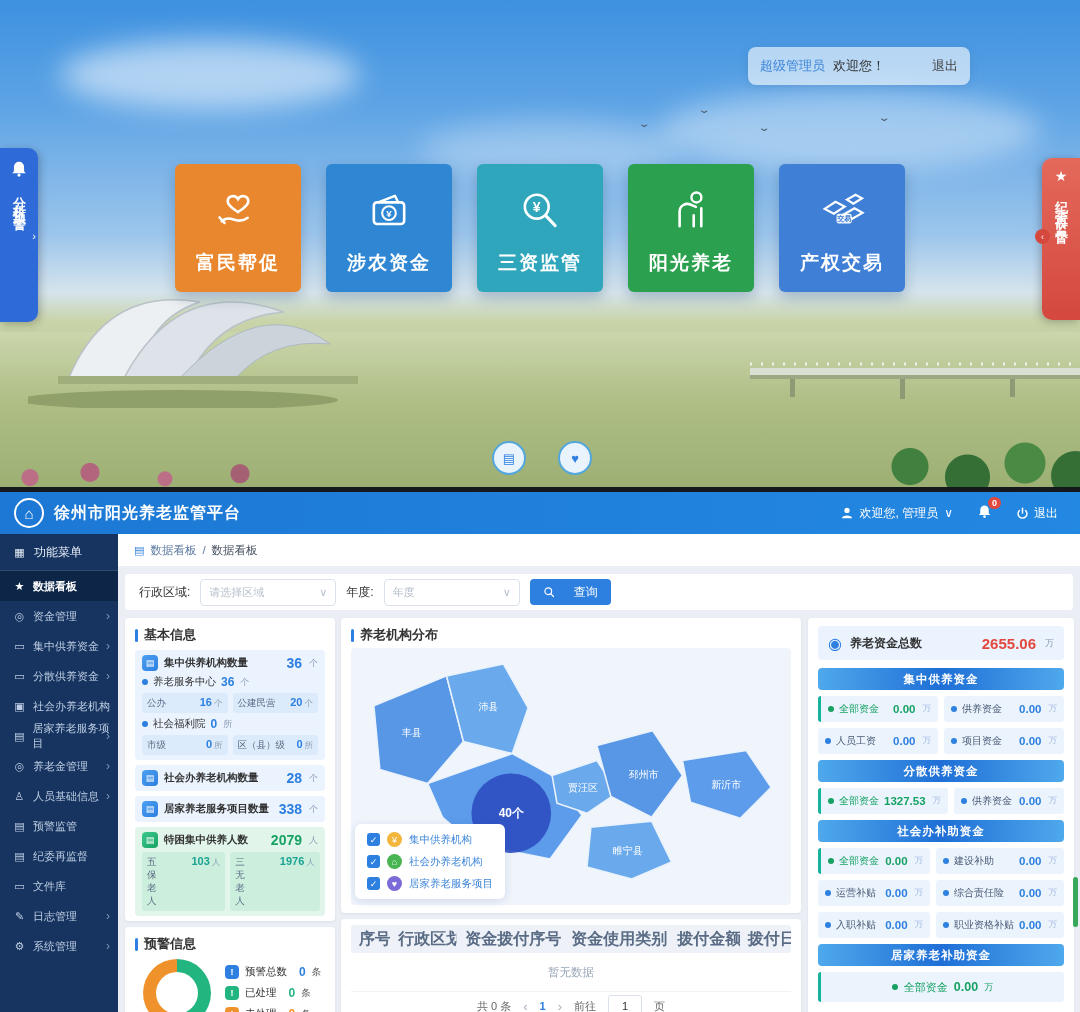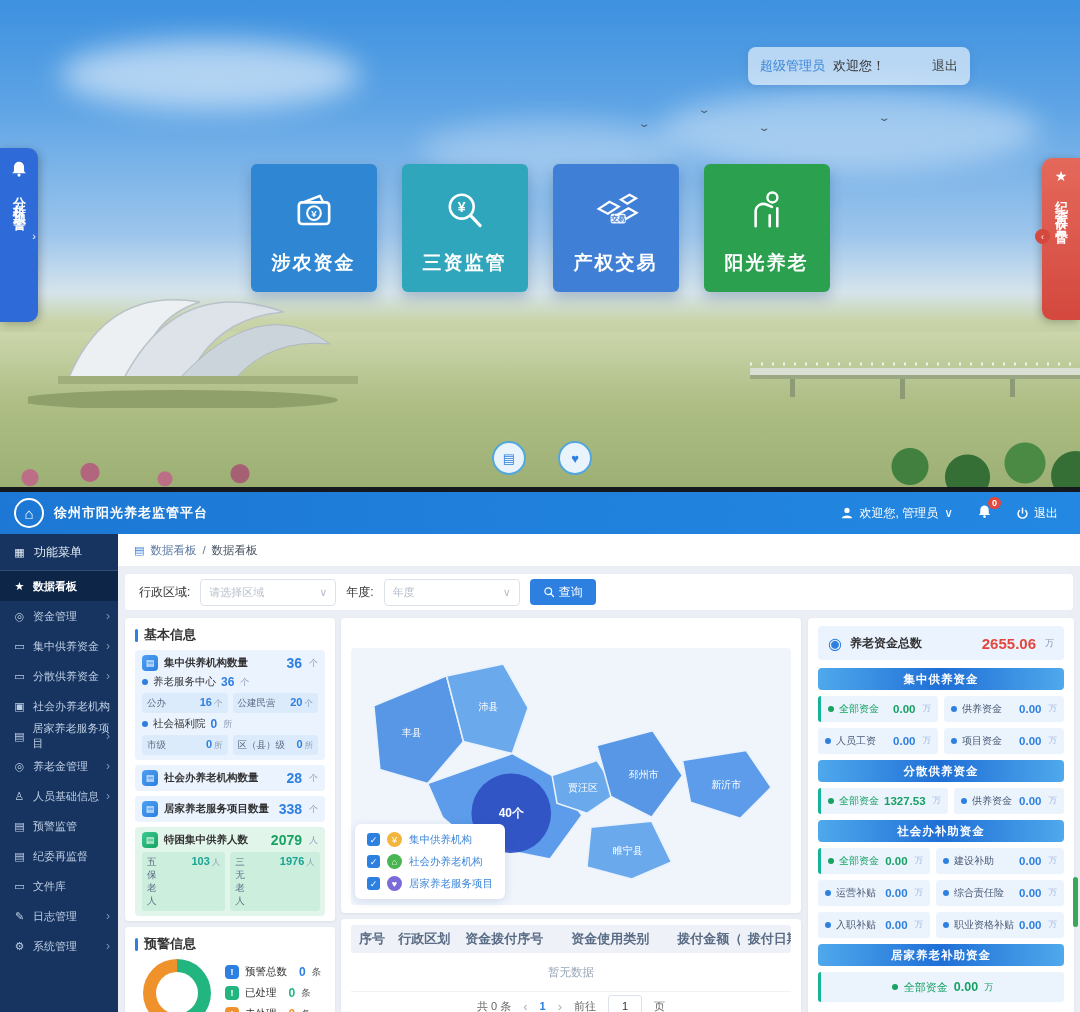--- a/index.html
+++ b/index.html
@@ -57,21 +57,21 @@
           border:2px solid #53A7DD;color:#2D7FE0;display:flex;align-items:center;justify-content:center;
           font-size:13px;cursor:pointer;}
   .hb1{left:492px;} .hb2{left:558px;}
   .hero-strip{position:absolute;top:487px;left:0;width:1080px;height:5px;background:#15181C;}
   .bird{position:absolute;color:#4B5A68;font-size:10px;transform:scaleX(1.6);}
   
   .navbar{position:absolute;top:492px;left:0;width:1080px;height:42px;
           background:linear-gradient(90deg,#1C78D4,#2388E2);display:flex;align-items:center;color:#fff;}
   .nav-logo{width:26px;height:26px;border:2px solid #fff;border-radius:50%;margin:0 10px 0 14px;
             display:flex;align-items:center;justify-content:center;font-size:15px;color:#fff;}
-  .nav-title{font-size:13px;font-weight:bold;letter-spacing:1px;}
+  .nav-title{font-size:16px;font-weight:bold;letter-spacing:1px;}
   .nav-right{margin-left:auto;display:flex;align-items:center;gap:24px;padding-right:22px;font-size:12px;}
   .nav-user{display:flex;align-items:center;gap:6px;cursor:pointer;}
   .bellwrap{position:relative;cursor:pointer;}
   .badge{position:absolute;top:-7px;right:-9px;background:#E2483D;color:#fff;border-radius:8px;
          font-size:9px;padding:1px 4px;font-weight:bold;}
   .nav-exit{display:flex;align-items:center;gap:5px;cursor:pointer;}
   
   .sidebar{position:absolute;top:534px;left:0;width:118px;height:478px;background:#16345F;color:#C3D2E6;}
   .menu-head{height:36px;display:flex;align-items:center;gap:8px;padding-left:13px;font-size:12px;
              color:#E6EDF7;border-bottom:1px solid rgba(255,255,255,.12);}
@@ -83,21 +83,21 @@
   
   .content{position:absolute;top:534px;left:118px;width:962px;height:478px;background:#EBEFF5;}
   .crumbbar{height:32px;background:#fff;display:flex;align-items:center;padding-left:16px;
             font-size:11.5px;color:#5A78A0;gap:6px;}
   .crumb-cur{color:#454F5E;}
   .filterbar{margin:8px 7px 0 7px;height:36px;background:#fff;border-radius:4px;display:flex;
              align-items:center;gap:10px;padding:0 14px;font-size:12px;color:#333;}
   .select{width:118px;height:25px;border:1px solid #DCE2EC;border-radius:4px;display:flex;align-items:center;
           justify-content:space-between;padding:0 8px;color:#B6BFCC;font-size:11px;background:#fff;cursor:pointer;}
   .btn-search{height:26px;padding:0 13px;background:#2D7FE0;color:#fff;border-radius:4px;display:flex;
-              align-items:center;gap:4px;font-size:12px;cursor:pointer;border:none;}
+              align-items:center;gap:19px;font-size:12px;cursor:pointer;border:none;}
   .col{position:absolute;top:84px;}
   .col-left{left:7px;width:210px;} .col-mid{left:223px;width:460px;} .col-right{left:690px;width:266px;}
   .panel{background:#fff;border-radius:4px;padding:8px 10px;box-shadow:0 1px 3px rgba(20,40,80,.07);}
   .ptitle{display:flex;align-items:center;gap:6px;font-size:13px;font-weight:bold;color:#333;margin-bottom:6px;}
   .ptitle::before{content:"";width:3px;height:13px;background:#2D7FE0;border-radius:2px;}
   
   .bi-panel{height:287px;overflow:hidden;}
   .bcard{background:#EAF3FE;border-radius:4px;padding:5px 7px;margin-bottom:5px;}
   .bcard.g{background:#E2F5EB;}
   .bhead{display:flex;align-items:center;gap:6px;}
@@ -138,21 +138,21 @@
   .mlegend{position:absolute;left:14px;bottom:14px;background:#fff;border-radius:6px;
            box-shadow:0 2px 10px rgba(30,60,120,.14);padding:8px 12px;display:flex;flex-direction:column;gap:7px;}
   .mlrow{display:flex;align-items:center;gap:7px;font-size:10.5px;color:#3E86D8;cursor:pointer;}
   .mcheck{width:13px;height:13px;background:#2D7FE0;border-radius:3px;color:#fff;font-size:9px;
           display:flex;align-items:center;justify-content:center;flex:none;}
   .mico{width:15px;height:15px;border-radius:50%;color:#fff;font-size:9px;display:flex;align-items:center;
         justify-content:center;flex:none;}
   .mico.gold{background:#F2B63C;} .mico.grn{background:#49B552;} .mico.pur{background:#7B6BD8;}
   
   .tbl-panel{margin-top:6px;height:103px;padding:6px 10px;}
-  .tbl-head{display:flex;background:#EEF2F8;height:28px;align-items:center;font-size:13px;
+  .tbl-head{display:flex;background:#EEF2F8;height:28px;align-items:center;font-size:16px;
             font-weight:bold;color:#5A6C85;border-radius:3px;}
   .th{padding-left:8px;white-space:nowrap;overflow:hidden;}
   .th0{width:8%;} .th1{width:15%;} .th2{width:25%;} .th3{width:25%;} .th4{width:16%;} .th5{width:11%;}
   .tbl-empty{height:38px;display:flex;align-items:center;justify-content:center;color:#9AA7B8;
              font-size:11.5px;border-bottom:1px solid #F0F2F6;}
   .tbl-pager{display:flex;align-items:center;justify-content:center;gap:12px;height:28px;font-size:11px;color:#666;}
   .pg-btn{color:#A6B1C0;cursor:pointer;font-size:13px;}
   .pg-num{color:#2D7FE0;font-weight:bold;cursor:pointer;}
   .pg-input{width:28px;height:18px;border:1px solid #DCE2EC;border-radius:3px;text-align:center;
             font-size:11px;color:#333;font-family:inherit;}
@@ -233,64 +233,74 @@
       <span class="rarr">›</span>
     </div>
 
     <div class="ribbon-right">
       <span class="rstar">★</span>
       <span class="vtext">纪委再监督</span>
       <span class="rnotch">‹</span>
     </div>
 
     <div class="tiles">
+      <div class="tile tile0">
+        <div class="ticon">
+          <svg width="52" height="52" viewBox="0 0 48 48">
+              <path d="M24 13c-2.5-4.3-9.5-3.2-9.5 2.2 0 4.2 6.3 7.3 9.5 9.8 3.2-2.5 9.5-5.6 9.5-9.8 0-5.4-7-6.5-9.5-2.2z" fill="none" stroke="#fff" stroke-width="2.4"></path>
+              <path d="M9 33.5c4.5-4.5 9.5-2 13.5-1 3.5.9 7.5 0 10.5-2.2" fill="none" stroke="#fff" stroke-width="2.4" stroke-linecap="round"></path>
+              <path d="M7 30l4.5 5" stroke="#fff" stroke-width="2.4" stroke-linecap="round"></path>
+            </svg>
+        </div>
+        <span class="tlabel">富民帮促</span>
+      </div>
       <div class="tile tile1">
         <div class="ticon">
           <svg width="52" height="52" viewBox="0 0 48 48">
               <rect x="10" y="16" width="28" height="20" rx="3" stroke="#fff" fill="none" stroke-width="2.4"></rect>
               <path d="M14 16l15.5-6 3 6" stroke="#fff" fill="none" stroke-width="2.2" stroke-linejoin="round"></path>
               <circle cx="24" cy="26" r="6.3" stroke="#fff" fill="none" stroke-width="1.9"></circle>
               <text x="24" y="29.6" font-size="9" fill="#fff" text-anchor="middle" font-weight="bold">¥</text>
             </svg>
         </div>
         <span class="tlabel">涉农资金</span>
       </div>
       <div class="tile tile2">
         <div class="ticon">
           <svg width="52" height="52" viewBox="0 0 48 48">
               <circle cx="21" cy="20" r="11" stroke="#fff" fill="none" stroke-width="2.4"></circle>
               <line x1="29.5" y1="28.5" x2="38" y2="37.5" stroke="#fff" stroke-width="2.8" stroke-linecap="round"></line>
               <text x="21" y="25" font-size="13" fill="#fff" text-anchor="middle" font-weight="bold">¥</text>
             </svg>
         </div>
         <span class="tlabel">三资监管</span>
+      </div>
+      <div class="tile tile4">
+        <div class="ticon">
+          <svg width="52" height="52" viewBox="0 0 48 48">
+              <circle cx="29" cy="11.5" r="4.6" stroke="#fff" fill="none" stroke-width="2.2"></circle>
+              <path d="M13.5 38V24.5c0-5.5 5.5-8.5 10.5-6.3l4.5 2" stroke="#fff" fill="none" stroke-width="2.4" stroke-linecap="round"></path>
+              <path d="M33.5 21.5V38M26.5 28v10" stroke="#fff" stroke-width="2.4" stroke-linecap="round"></path>
+            </svg>
+        </div>
+        <span class="tlabel">阳光养老</span>
       </div>
       <div class="tile tile3">
         <div class="ticon">
           <svg width="52" height="52" viewBox="0 0 48 48">
               <g stroke="#fff" fill="none" stroke-width="2">
                 <path d="M8 22l10-6.5 8.5 4.5-10 6.5z"></path>
                 <path d="M28.5 13.5l8-4.5 6 3.2-8 5z"></path>
                 <path d="M26 27l9.5-5.5 7.5 4.2-9.5 5.5z"></path>
               </g>
               <rect x="19" y="26.5" width="14" height="9" rx="2" fill="#fff" opacity=".92"></rect>
               <text x="26" y="33.4" font-size="6.5" fill="#3F7FD6" text-anchor="middle" font-weight="bold">交易</text>
             </svg>
         </div>
         <span class="tlabel">产权交易</span>
-      </div>
-      <div class="tile tile4">
-        <div class="ticon">
-          <svg width="52" height="52" viewBox="0 0 48 48">
-              <circle cx="29" cy="11.5" r="4.6" stroke="#fff" fill="none" stroke-width="2.2"></circle>
-              <path d="M13.5 38V24.5c0-5.5 5.5-8.5 10.5-6.3l4.5 2" stroke="#fff" fill="none" stroke-width="2.4" stroke-linecap="round"></path>
-              <path d="M33.5 21.5V38M26.5 28v10" stroke="#fff" stroke-width="2.4" stroke-linecap="round"></path>
-            </svg>
-        </div>
-        <span class="tlabel">阳光养老</span>
       </div>
     </div>
 
     <div class="hbadge hb1 glyph">▤</div>
     <div class="hbadge hb2 glyph">♥</div>
   </div>
   <div class="hero-strip"></div>
 
   <div class="navbar">
     <span class="nav-logo glyph">⌂</span>
@@ -534,20 +544,21 @@
               <span class="wunit">条</span>
             </div>
           </div>
         </div>
 
       </div>
     </div>
 
     <div class="col col-mid">
       <div class="panel map-panel">
+        <div class="ptitle">养老机构分布</div>
         <div class="map-area">
           <svg width="440" height="231" viewBox="0 0 440 232">
             <g stroke="#E9F2FD" stroke-width="1.6" stroke-linejoin="round">
               <path fill="#5897E6" d="M22 58 L95 28 L112 94 L76 136 L28 122 Z"></path>
               <path fill="#69A9EC" d="M95 28 L152 16 L177 60 L161 106 L112 94 Z"></path>
               <path fill="#5C9CEA" d="M76 136 L161 106 L201 128 L231 168 L199 212 L121 196 L91 170 Z"></path>
               <path fill="#69A9EC" d="M201 128 L246 113 L267 145 L236 166 L206 156 Z"></path>
               <path fill="#5897E6" d="M246 98 L302 83 L332 128 L301 170 L260 149 Z"></path>
               <path fill="#5C9CEA" d="M332 113 L396 103 L421 140 L390 171 L340 155 Z"></path>
               <path fill="#69A9EC" d="M240 180 L301 174 L321 215 L281 232 L236 220 Z"></path>

